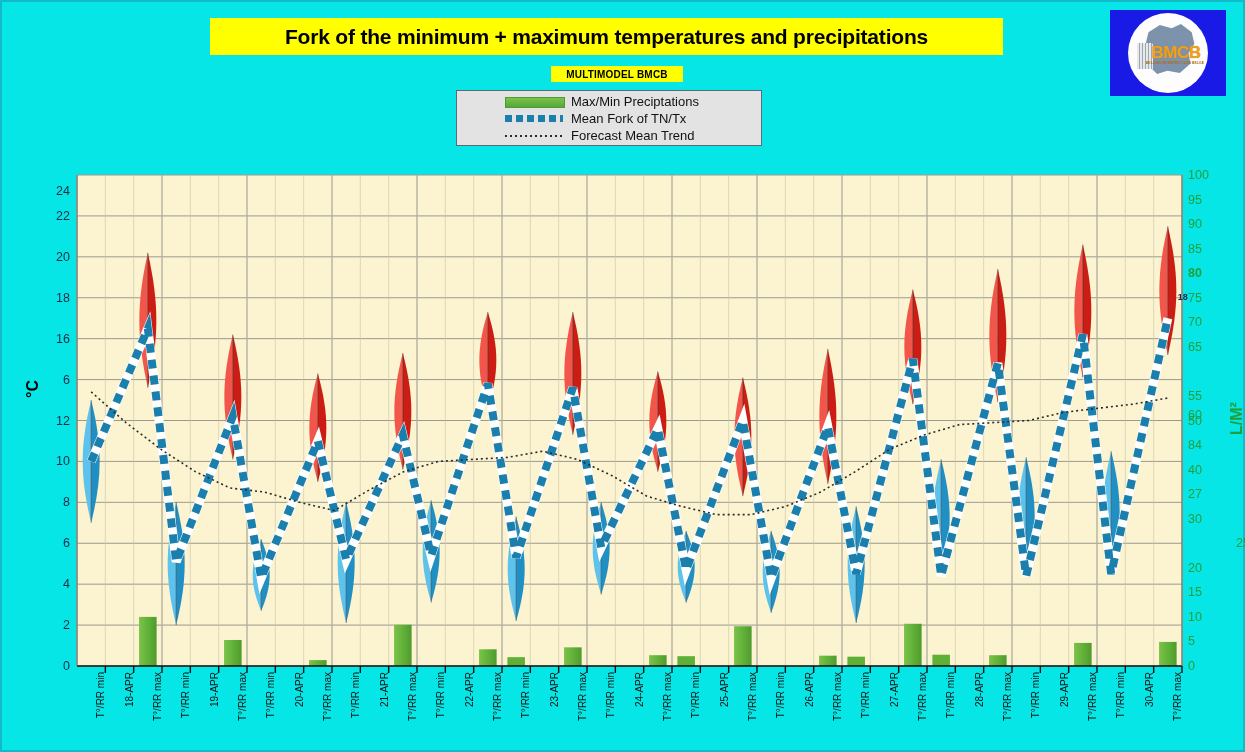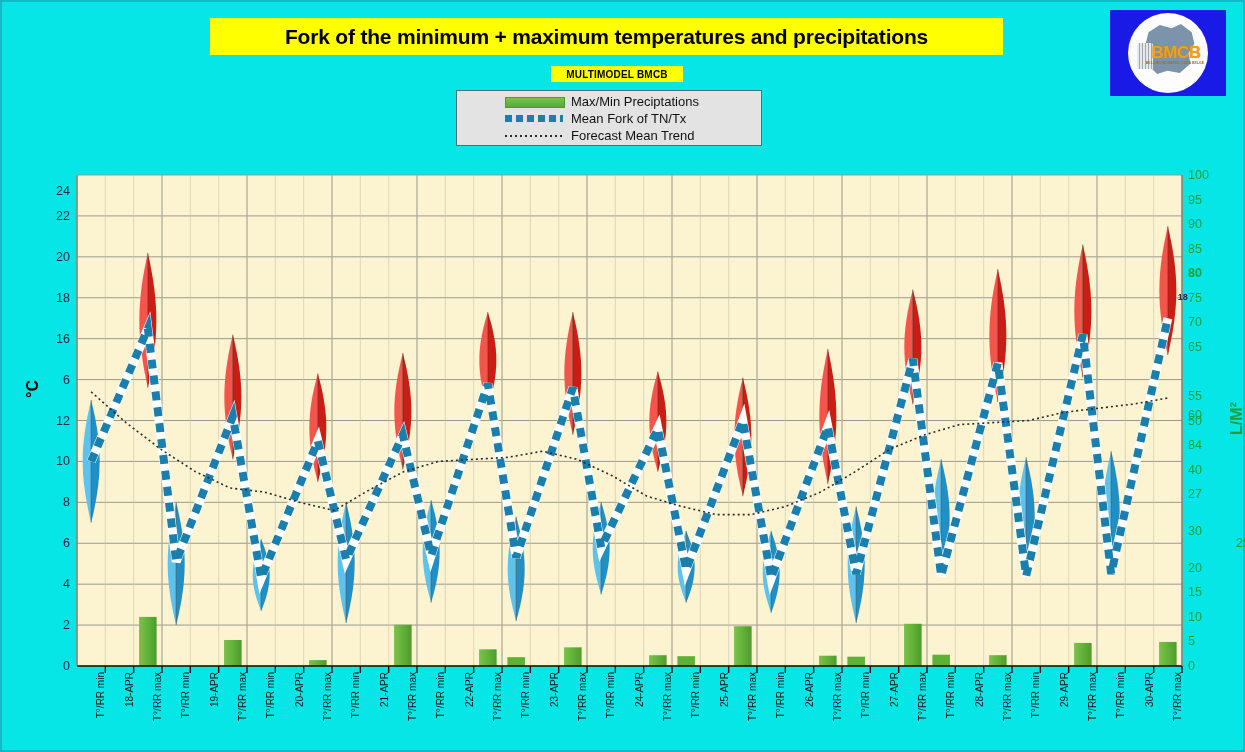--- a/index.html
+++ b/index.html
@@ -140,21 +140,21 @@
     <div class="ytick" style="top: 215.917px;">22</div>
     <div class="ytick" style="top: 175px; margin-top: 16px;">24</div>
   </div>
 <div id="ylabels-right">
     <div class="ytick2" style="top: 666px;">0</div>
     <div class="ytick2" style="top: 641.45px;">5</div>
     <div class="ytick2" style="top: 616.9px;">10</div>
     <div class="ytick2" style="top: 592.35px;">15</div>
     <div class="ytick2" style="top: 567.8px;">20</div>
     <div class="ytick2" style="top: 543.25px; margin-left: 48px;">25</div>
-    <div class="ytick2" style="top: 518.7px; margin-top: 12px;">30</div>
+    <div class="ytick2" style="top: 518.7px;">30</div>
     <div class="ytick2" style="top: 494.15px;">27</div>
     <div class="ytick2" style="top: 469.6px;">40</div>
     <div class="ytick2" style="top: 445.05px;">84</div>
     <div class="ytick2" style="top: 420.5px;">50</div>
     <div class="ytick2" style="top: 395.95px;">55</div>
     <div class="ytick2" style="top: 371.4px; margin-top: 44px;">60</div>
     <div class="ytick2" style="top: 346.85px;">65</div>
     <div class="ytick2" style="top: 322.3px;">70</div>
     <div class="ytick2" style="top: 297.75px;">75</div>
     <div class="ytick2" style="top: 273.2px; font-weight: bold;">80</div>

